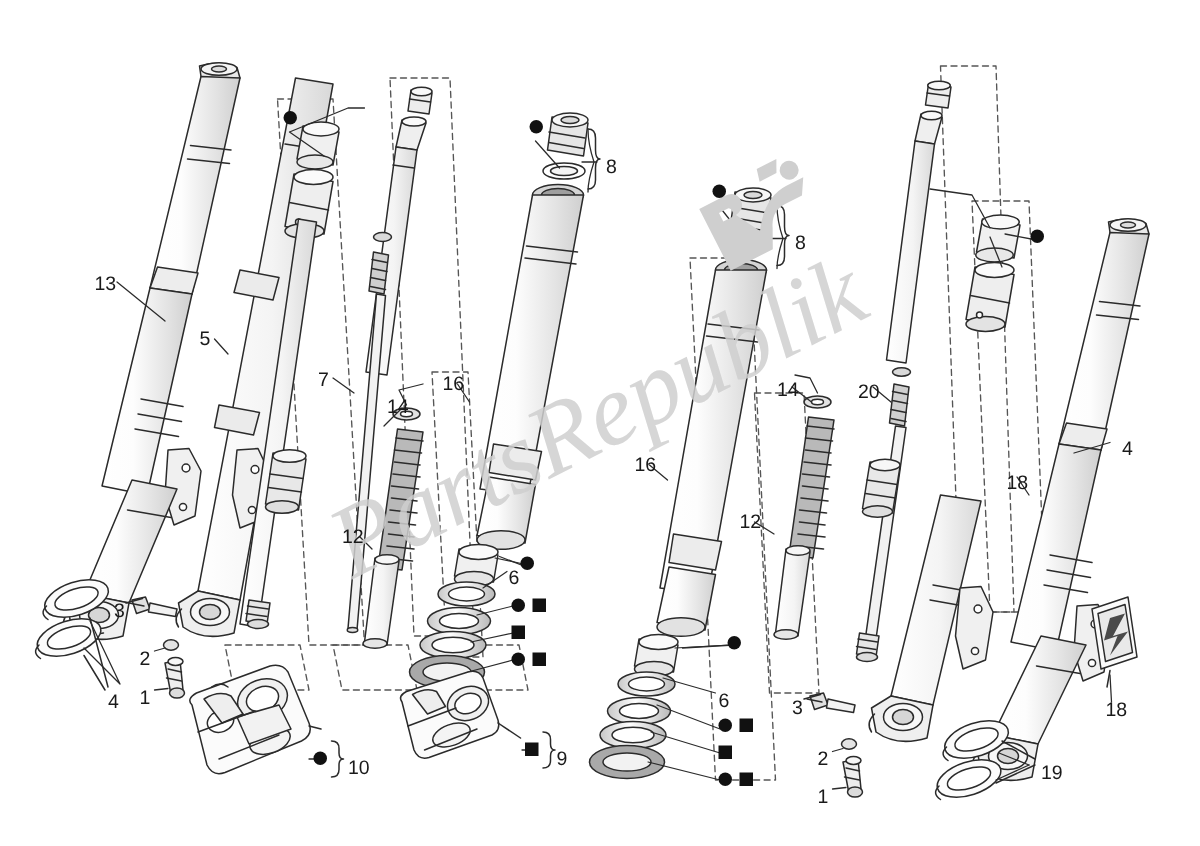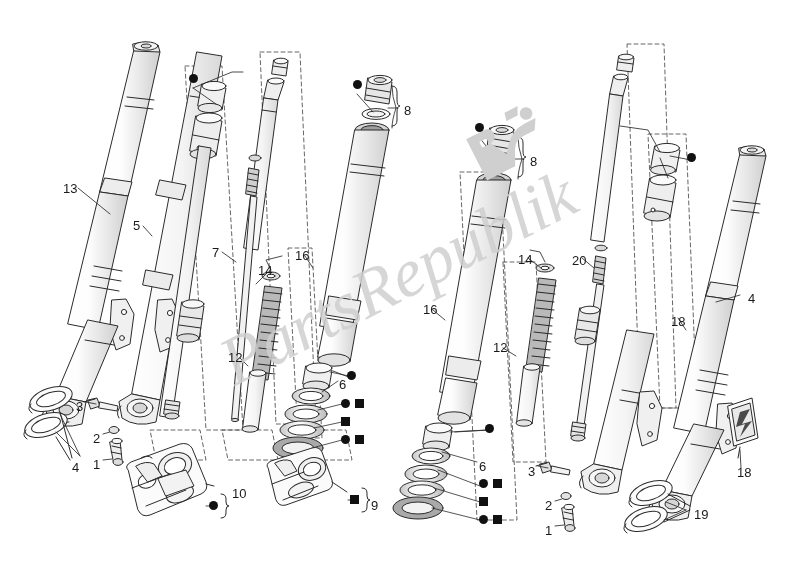--- a/index.html
+++ b/index.html
@@ -491,21 +491,21 @@
 <div class="lbl" style="left:671px;top:315px">18</div>
 <div class="lbl" style="left:737px;top:466px">18</div>
 <div class="lbl" style="left:694px;top:508px">19</div>
 <div class="lbl" style="left:76px;top:400px">3</div>
 <div class="lbl" style="left:93px;top:432px">2</div>
 <div class="lbl" style="left:93px;top:458px">1</div>
 <div class="lbl" style="left:72px;top:461px">4</div>
 <div class="lbl" style="left:528px;top:465px">3</div>
 <div class="lbl" style="left:545px;top:499px">2</div>
 <div class="lbl" style="left:545px;top:524px">1</div>
-<div class="lbl" style="left:232px;top:487px">10</div>
+<div class="lbl" style="left:232px;top:505px">10</div>
 <div class="lbl" style="left:371px;top:499px">9</div>
 
 <div class="mk dot" style="left:189px;top:74px"></div>
 <div class="mk dot" style="left:353px;top:80px"></div>
 <div class="mk dot" style="left:475px;top:123px"></div>
 <div class="mk dot" style="left:687px;top:153px"></div>
 <div class="mk dot" style="left:347px;top:371px"></div>
 <div class="mk dot" style="left:341px;top:399px"></div>
 <div class="mk sq" style="left:355px;top:399px"></div>
 <div class="mk sq" style="left:341px;top:417px"></div>

